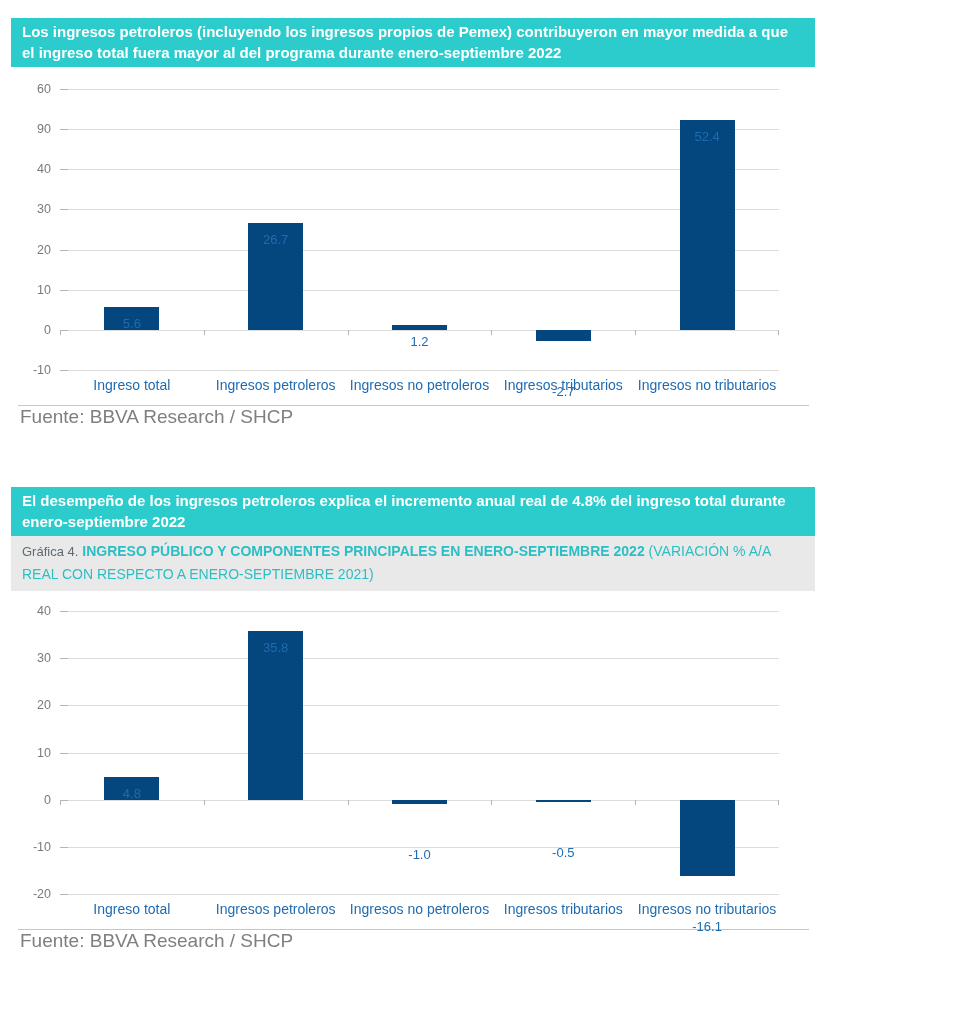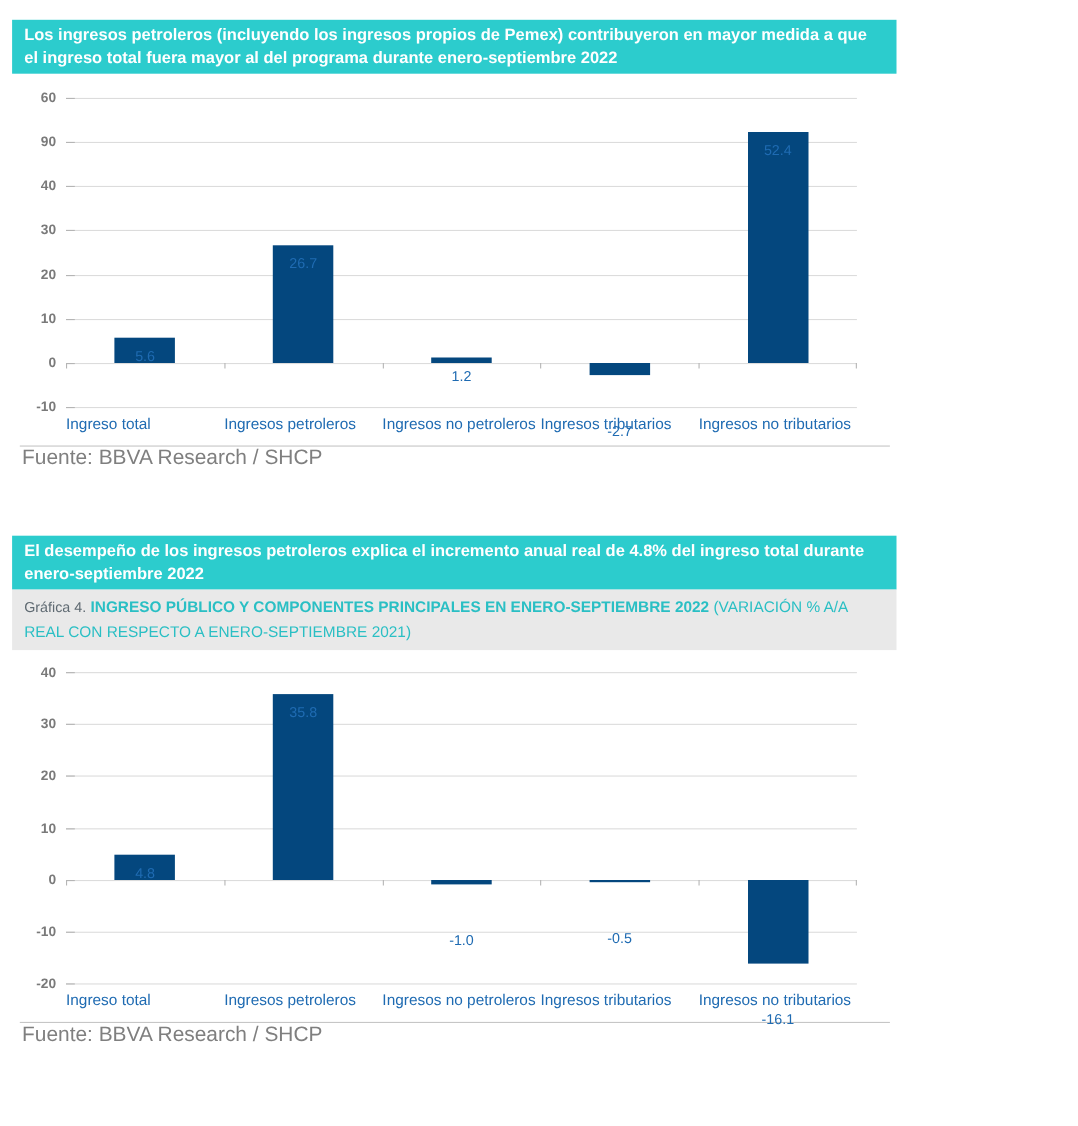--- a/index.html
+++ b/index.html
@@ -41,37 +41,37 @@
     position: absolute; left: 0; right: 0; height: 1px;
     background: var(--grid_color, #DCDCDC);
   }
   .gridline::before {
     content: ""; position: absolute; left: 0; top: 0; width: 8px; height: 1px;
     background: var(--tick_color, #B5B5B5);
   }
   .y-label {
     position: absolute; right: calc(100% + 9px); width: 44px;
     text-align: right; font-size: 12.5px;
-    color: var(--axis_label_color, #7A7A7A); line-height: 16px; font-weight: bold;
+    color: var(--axis_label_color, #7A7A7A); line-height: 16px;
   }
   .x-tick {
     position: absolute; width: 1px; height: 5px;
     background: var(--tick_color, #B5B5B5);
   }
   .bar { position: absolute; width: 55px; background: var(--bar_color, #04477E); }
   .value-label {
     position: absolute; width: 84px; text-align: center;
     font-size: 13px; line-height: 16px; height: 16px;
     color: var(--value_label_color, #1F6BB2);
     margin-top: 36px;
   }
 
   .cat-row { display: flex; margin: 7px 53px 0 60px; }
   .cat-cell {
-    flex: 1; font-size: 14px; line-height: 17px;
+    flex: 1; text-align: center; font-size: 14px; line-height: 17px;
     color: var(--category_label_color, #1F6BB2);
   }
 
   .source-sep { height: 1px; background: var(--separator_color, #C6C6C6); margin: 11px 23px 0 18px; }
   .source { margin: 3px 0 0 20px; font-size: 19px; line-height: 16px; color: var(--source_color, #7F7F7F); }
 </style>
 </head>
 <body>
 
 <div class="page">

